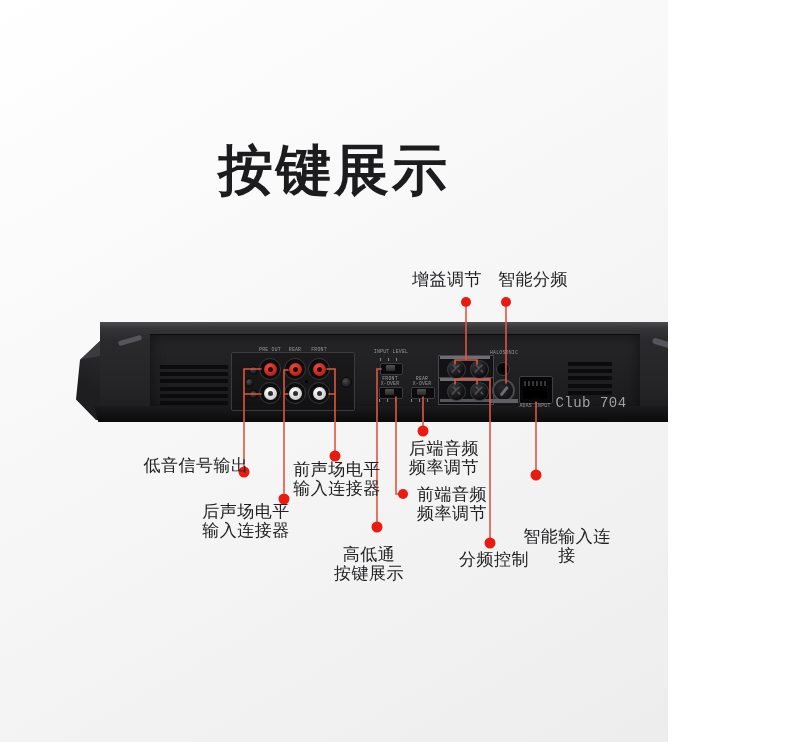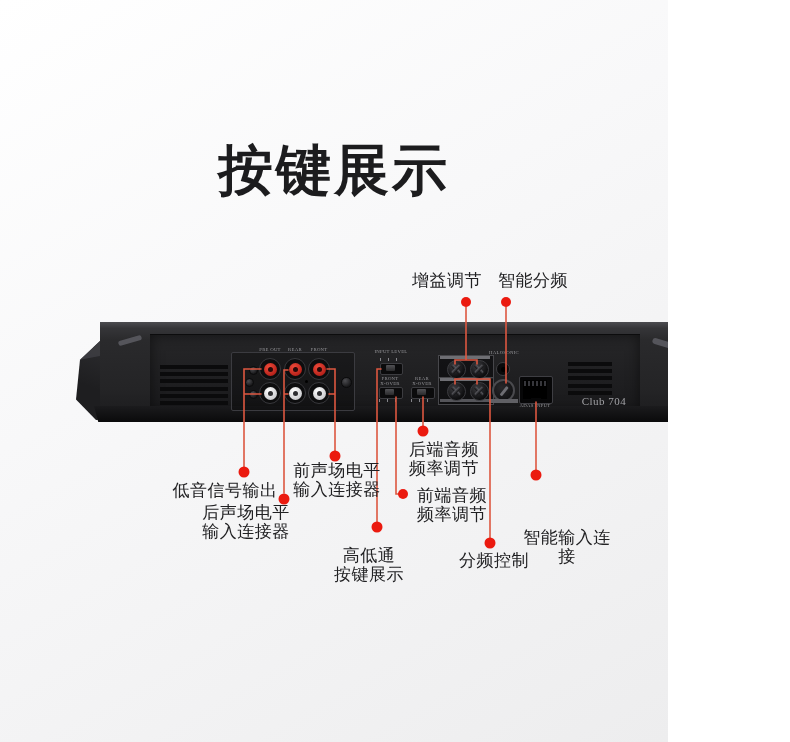--- a/index.html
+++ b/index.html
@@ -1,19 +1,19 @@
 <!DOCTYPE html>
 <html><head>
 <meta charset="utf-8">
 <style>
   html,body{margin:0;padding:0;background:#fff;}
   .stage{
     position:relative;width:668px;height:742px;overflow:hidden;
     background:linear-gradient(150deg,#ffffff 0%,#f8f8f9 40%,#ededee 100%);
-    font-family:Liberation Serif, serif;
+    font-family:Liberation Mono, monospace;
   }
   .abs{position:absolute;}
   .title{
     position:absolute;left:0;right:0;top:134px;text-align:center;
     font-size:55px;font-weight:bold;color:#1c1c1e;letter-spacing:3px;margin:0;
   }
   
   .ann{
     position:absolute;transform:translateX(-50%);
     font-size:17px;line-height:19px;color:#212123;text-align:center;
@@ -75,22 +75,22 @@
   .rotary{position:absolute;width:19px;height:19px;border-radius:50%;
     background:radial-gradient(circle at 40% 35%,#28282b,#101012 80%);border:2px solid #4a4a4e;}
   .rotary::before{content:"";position:absolute;left:50%;top:50%;width:2.5px;height:11px;
     background:#6d6d73;border-radius:1px;transform:translate(-50%,-50%) rotate(38deg);}
   .rj45{position:absolute;left:519px;top:376px;width:32px;height:26px;background:#070708;
     border:1px solid #3e3e43;border-radius:2px;}
   .rj45 .inner{position:absolute;left:3px;top:3px;width:24px;height:19px;background:#000;}
   .rj45 .pins{position:absolute;left:4px;top:4px;width:22px;height:5px;
     background:repeating-linear-gradient(90deg,#36363b 0 2px,rgba(0,0,0,0) 2px 4px);}
   .rj45 .notch{position:absolute;left:11px;bottom:0;width:10px;height:5px;background:#070708;}
-  .model{position:absolute;left:604px;top:395px;transform:translateX(-50%);
-    font-size:11px;color:#a2a2a6;letter-spacing:.5px;white-space:nowrap;}
+  .model{position:absolute;left:591px;top:395px;transform:translateX(-50%);
+    font-size:14px;color:#a2a2a6;letter-spacing:.5px;white-space:nowrap;}
   svg.overlay{position:absolute;left:0;top:0;z-index:10;pointer-events:none;}
   .lbl-layer{position:absolute;inset:0;z-index:11;}
 </style>
 </head>
 <body>
 
 <div class="stage">
 
   <h1 class="title">按键展示</h1>
 
@@ -223,21 +223,21 @@
       <circle cx="403" cy="494" r="5"></circle>
       <circle cx="423" cy="431" r="5.5"></circle>
       <circle cx="490" cy="543" r="5.5"></circle>
       <circle cx="536" cy="475" r="5.5"></circle>
     </g>
   </svg>
 
   <div class="lbl-layer">
     <div class="ann" style="left:447px;top:271px;">增益调节</div>
     <div class="ann" style="left:533px;top:271px;">智能分频</div>
-    <div class="ann" style="left:196px;top:481px;margin-left:29px;">低音信号输出</div>
+    <div class="ann" style="left:196px;top:457px;">低音信号输出</div>
     <div class="ann" style="left:337px;top:461px;">前声场电平
 输入连接器</div>
     <div class="ann" style="left:246px;top:503px;">后声场电平
 输入连接器</div>
     <div class="ann" style="left:444px;top:440px;">后端音频
 频率调节</div>
     <div class="ann" style="left:452px;top:486px;">前端音频
 频率调节</div>
     <div class="ann" style="left:369px;top:546px;">高低通
 按键展示</div>

